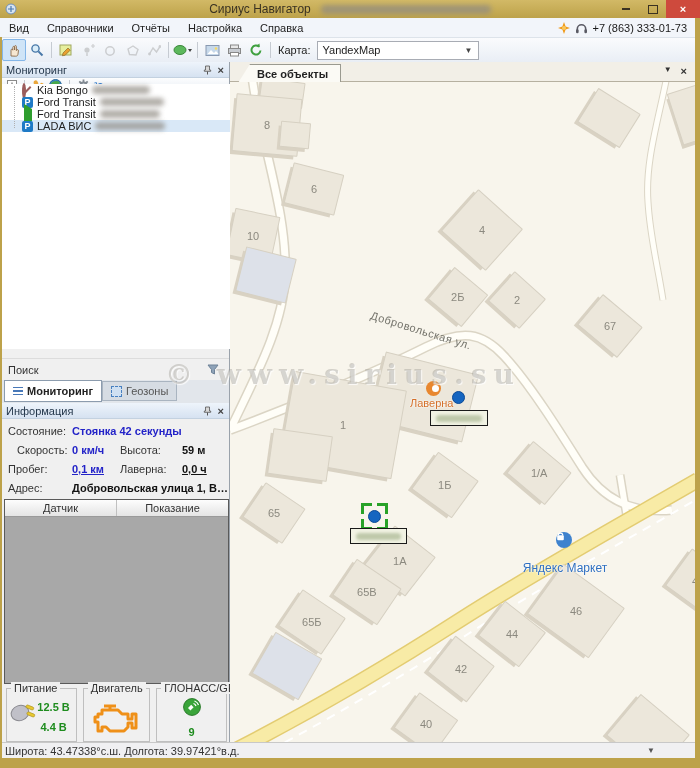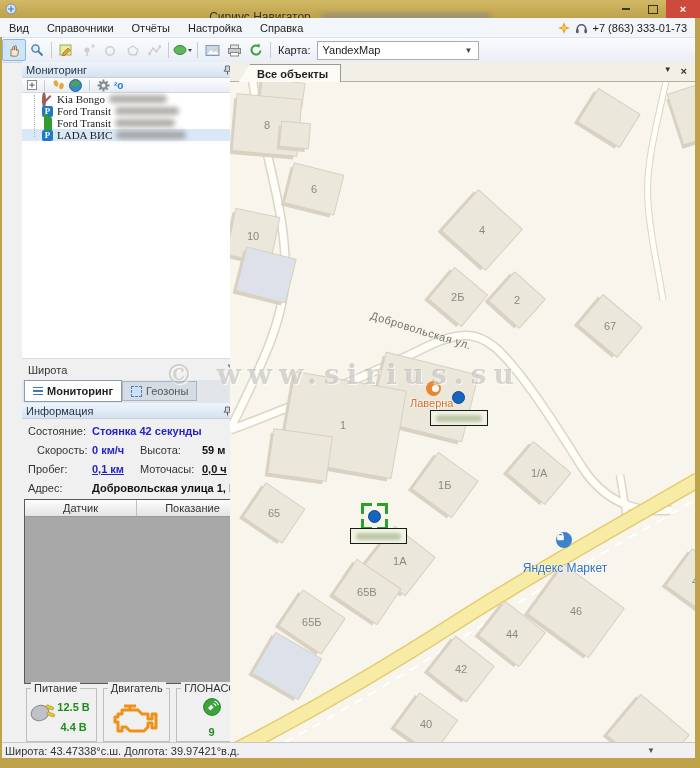--- a/index.html
+++ b/index.html
@@ -2,21 +2,21 @@
 <html><head>
 <meta charset="utf-8">
 <style>
   html,body{margin:0;padding:0;background:#888;}
   #win{position:relative;width:700px;height:768px;overflow:hidden;background:#f0f0f0;
        font-family:"Liberation Sans",sans-serif;font-size:11px;color:#222;}
   
   .titlebar{position:absolute;left:0;top:0;width:700px;height:18px;
     background:linear-gradient(#d2b966,#bda24a);display:flex;align-items:center;}
   .app-ic{margin-left:5px;}
-  .title-wrap{position:absolute;left:0;right:0;top:8px;height:18px;display:flex;align-items:center;justify-content:center;gap:10px;pointer-events:none;}
+  .title-wrap{position:absolute;left:0;right:0;top:0;height:18px;display:flex;align-items:center;justify-content:center;gap:10px;pointer-events:none;}
   .title-txt{color:#3a3222;font-size:12px;}
   .smudge{display:inline-block;background:#8f8a82;filter:blur(2.5px);opacity:.7;border-radius:4px;}
   .t-smudge{width:170px;height:9px;}
   .winbtns{position:absolute;right:0;top:0;height:18px;display:flex;}
   .wbtn{width:27px;height:18px;display:flex;align-items:center;justify-content:center;color:#3a3222;}
   .wbtn.close{width:34px;background:#ce4a3d;color:#fff;font-weight:bold;}
   .minbar{width:8px;height:2px;background:#3a3222;}
   .maxbox{width:8px;height:7px;border:1.5px solid #3a3222;}
   .frame{position:absolute;background:#bda24a;z-index:40;}
   
@@ -29,28 +29,28 @@
     display:flex;align-items:center;padding-left:2px;}
   .tbtn{width:22px;height:20px;display:flex;align-items:center;justify-content:center;border-radius:2px;}
   .tbtn.sel{background:#cfe4f7;border:1px solid #84b6e8;}
   .tbtn.dis{opacity:.45;filter:grayscale(1);}
   .tsep{width:1px;height:16px;background:#c6cbd2;margin:0 3px;}
   .combo{width:150px;height:17px;background:#fff;border:1px solid #a8acb4;display:flex;
     align-items:center;padding:0 5px;margin-left:4px;}
   .combo .caret{margin-left:auto;font-size:8px;color:#444;}
   
   .left{position:absolute;left:2px;top:62px;width:227px;height:680px;background:#f0f0f0;
-    border-right:1px solid #9aa2ab;margin-left:20px;}
+    border-right:1px solid #9aa2ab;}
   .phead{position:absolute;left:0;width:227px;height:16px;background:linear-gradient(#eef4fb,#d6e2f1);
     border-bottom:1px solid #c3d1e0;display:flex;align-items:center;padding-left:4px;color:#23364a;box-sizing:border-box;}
   .phead .hbtns{margin-left:auto;display:flex;align-items:center;gap:6px;padding-right:5px;color:#444;}
   .mon-tools{position:absolute;top:16px;left:0;width:227px;height:15px;
     background:linear-gradient(#fcfdfe,#e7edf4);border-bottom:1px solid #d3d9e0;
     display:flex;align-items:center;gap:4px;padding-left:5px;box-sizing:border-box;}
-  .tree{position:absolute;top:31px;left:0;width:273px;height:265px;background:#fff;font-family:Liberation Serif, serif;}
+  .tree{position:absolute;top:22px;left:0;width:273px;height:265px;background:#fff;}
   .vrow{height:12px;display:flex;align-items:center;gap:4px;padding-left:20px;line-height:12px;}
   .vrow.sel{background:#d9e8f7;}
   .v-smudge{width:60px;height:8px;}
   .vic{width:11px;height:11px;flex:0 0 11px;position:relative;}
   .ic-park{background:#1f7ac6;border-radius:2px;color:#fff;font-size:9px;font-weight:bold;
     display:flex;align-items:center;justify-content:center;}
   .ic-off{border:2px solid #9c5d5d;border-radius:50%;width:7px;height:7px;background:#fff;}
   .ic-off::after{content:"";position:absolute;left:1px;top:4.5px;width:9px;height:2px;background:#9c5d5d;transform:rotate(-45deg);}
   .ic-mov{width:0;height:0;border-left:8px solid #2f9e2f;border-top:5px solid transparent;border-bottom:5px solid transparent;margin-left:2px;}
   .treeline{position:absolute;left:12px;top:2px;height:42px;border-left:1px dotted #b0b0b0;}
@@ -297,21 +297,21 @@
         <span class="smudge v-smudge" style="width:60px;"></span>
       </div>
       <div class="vrow sel">
         <span class="vic ic-park">P</span>
         <span>LADA ВИС</span>
         <span class="smudge v-smudge" style="width:70px;"></span>
       </div>
     </div>
 
     <div class="search-row">
-      <span>Широта</span>
+      <span>Поиск</span>
       <svg class="funnel" width="12" height="11">
           <path d="M1 1 h10 L7.5 5.5 V10 l-3-1.5 V5.5 Z" fill="#8ea2b8" stroke="#6e8298"></path>
         </svg>
     </div>
 
     <div class="tabs-row">
       <div class="tab active">
         <span class="tab-ic list-ic"></span>
         <span>Мониторинг</span>
       </div>
@@ -334,21 +334,21 @@
 
     <div class="info-body">
       <span class="lbl" style="left:6px;top:6px;">Состояние:</span>
       <span class="val blue" style="left:70px;top:6px;">Стоянка 42 секунды</span>
       <span class="lbl" style="left:15px;top:25px;">Скорость:</span>
       <span class="val blue" style="left:70px;top:25px;">0 км/ч</span>
       <span class="lbl" style="left:118px;top:25px;">Высота:</span>
       <span class="val" style="left:180px;top:25px;">59 м</span>
       <span class="lbl" style="left:6px;top:44px;">Пробег:</span>
       <span class="val blue und" style="left:70px;top:44px;">0,1 км</span>
-      <span class="lbl" style="left:118px;top:44px;">Моточасы:</span>
+      <span class="lbl" style="left:118px;top:44px;">Лаверна:</span>
       <span class="val und" style="left:180px;top:44px;">0,0 ч</span>
       <span class="lbl" style="left:6px;top:63px;">Адрес:</span>
       <span class="val addr" style="left:70px;top:63px;">Добровольская улица 1, Высокое, ...</span>
     </div>
 
     <div class="stable">
       <div class="st-head">
         <div class="st-col">Датчик</div>
         <div class="st-col">Показание</div>
       </div>

